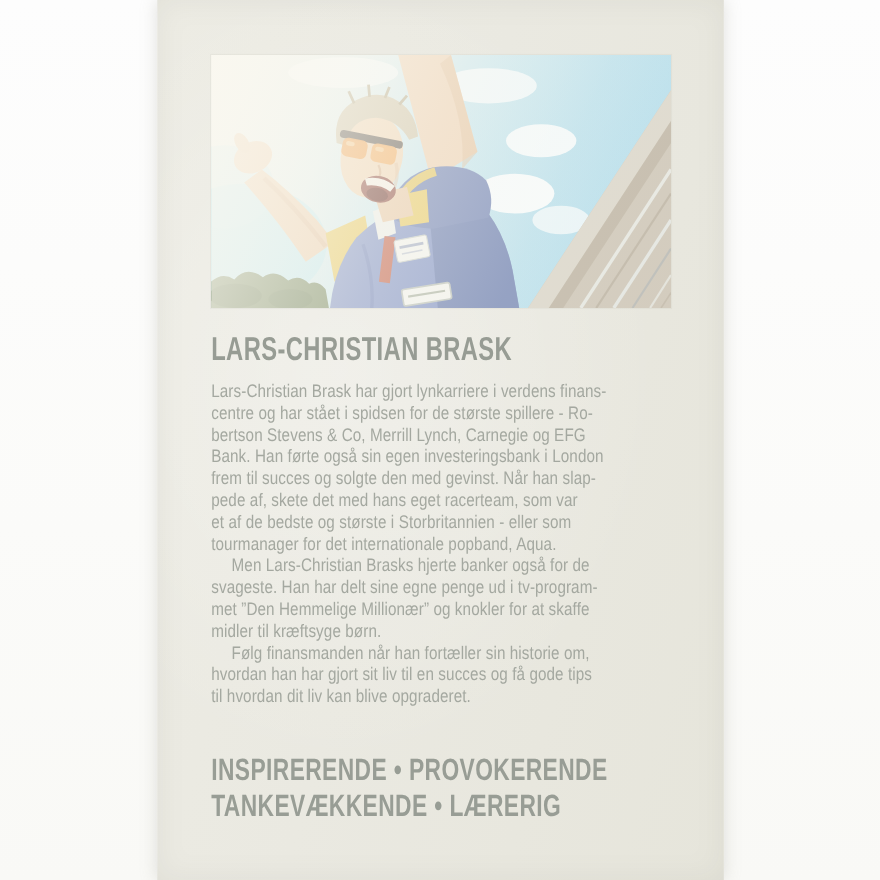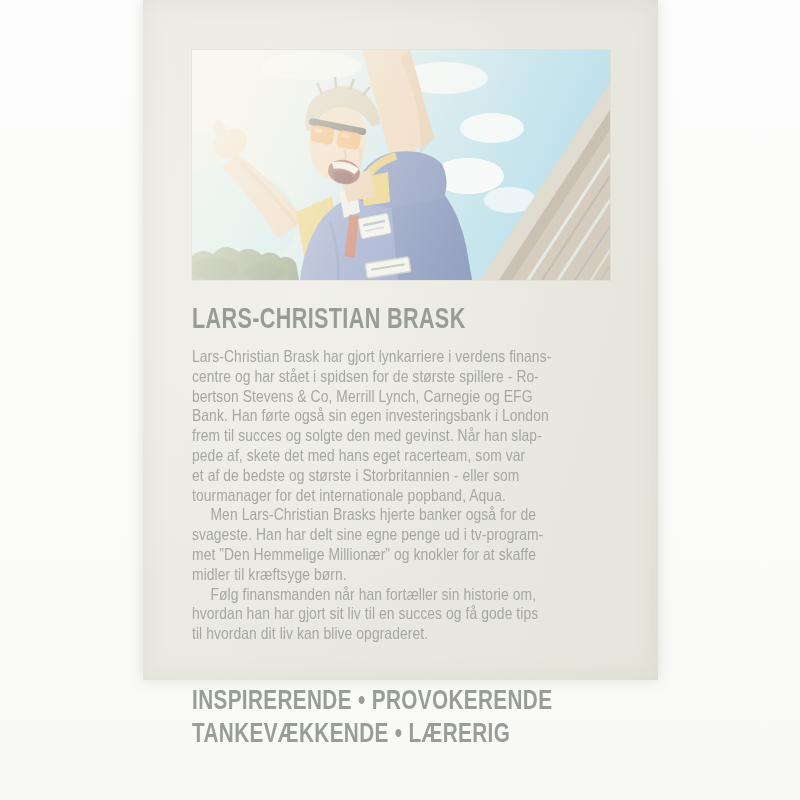--- a/index.html
+++ b/index.html
@@ -8,21 +8,21 @@
     font-family:"Liberation Sans", sans-serif;
     background:#fcfcfb;
     overflow:hidden;
   }
   .scene {
     position:relative; width:800px; height:800px;
     background:linear-gradient(180deg,#fdfdfd 0%,#fbfbf9 60%,#f9f9f6 100%);
     overflow:hidden;
   }
   .book {
-    position:absolute; left:143px; top:0; width:515px; height:680px;
+    position:absolute; left:143px; top:0; width:515px; height:800px;
     background:
       radial-gradient(ellipse 420px 520px at 32% 42%, rgba(255,255,255,0.30), rgba(255,255,255,0) 70%),
       linear-gradient(105deg,#edece4 0%,#eae9e1 45%,#e6e5db 100%);
     box-shadow:0 0 14px rgba(160,160,148,0.30), inset 0 0 26px rgba(130,130,115,0.10);
   }
   .photo {
     position:absolute; left:49px; top:50px; width:418px; height:230px;
     overflow:hidden; box-shadow:0 0 0 1px rgba(120,120,105,0.06);
   }
   .photo svg { display:block; }

